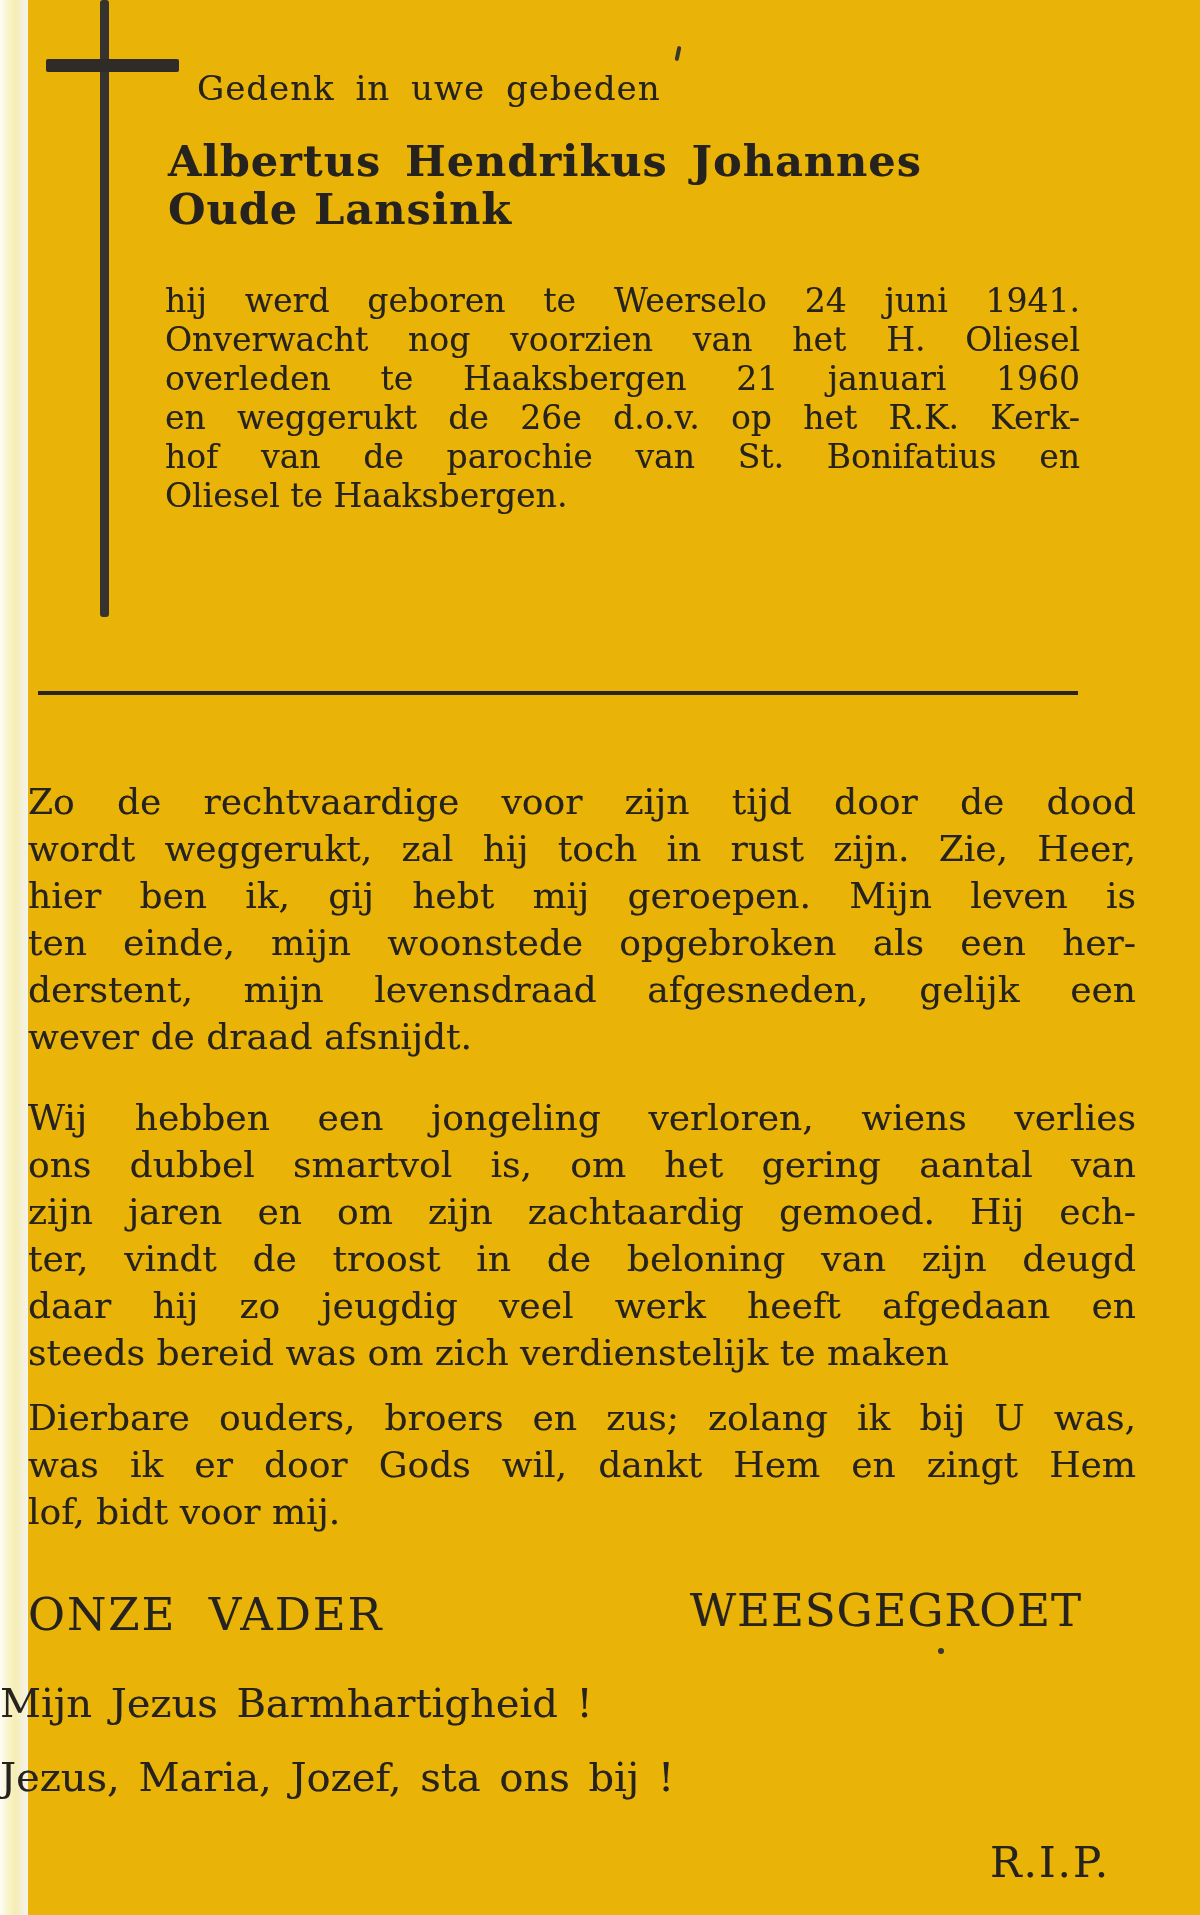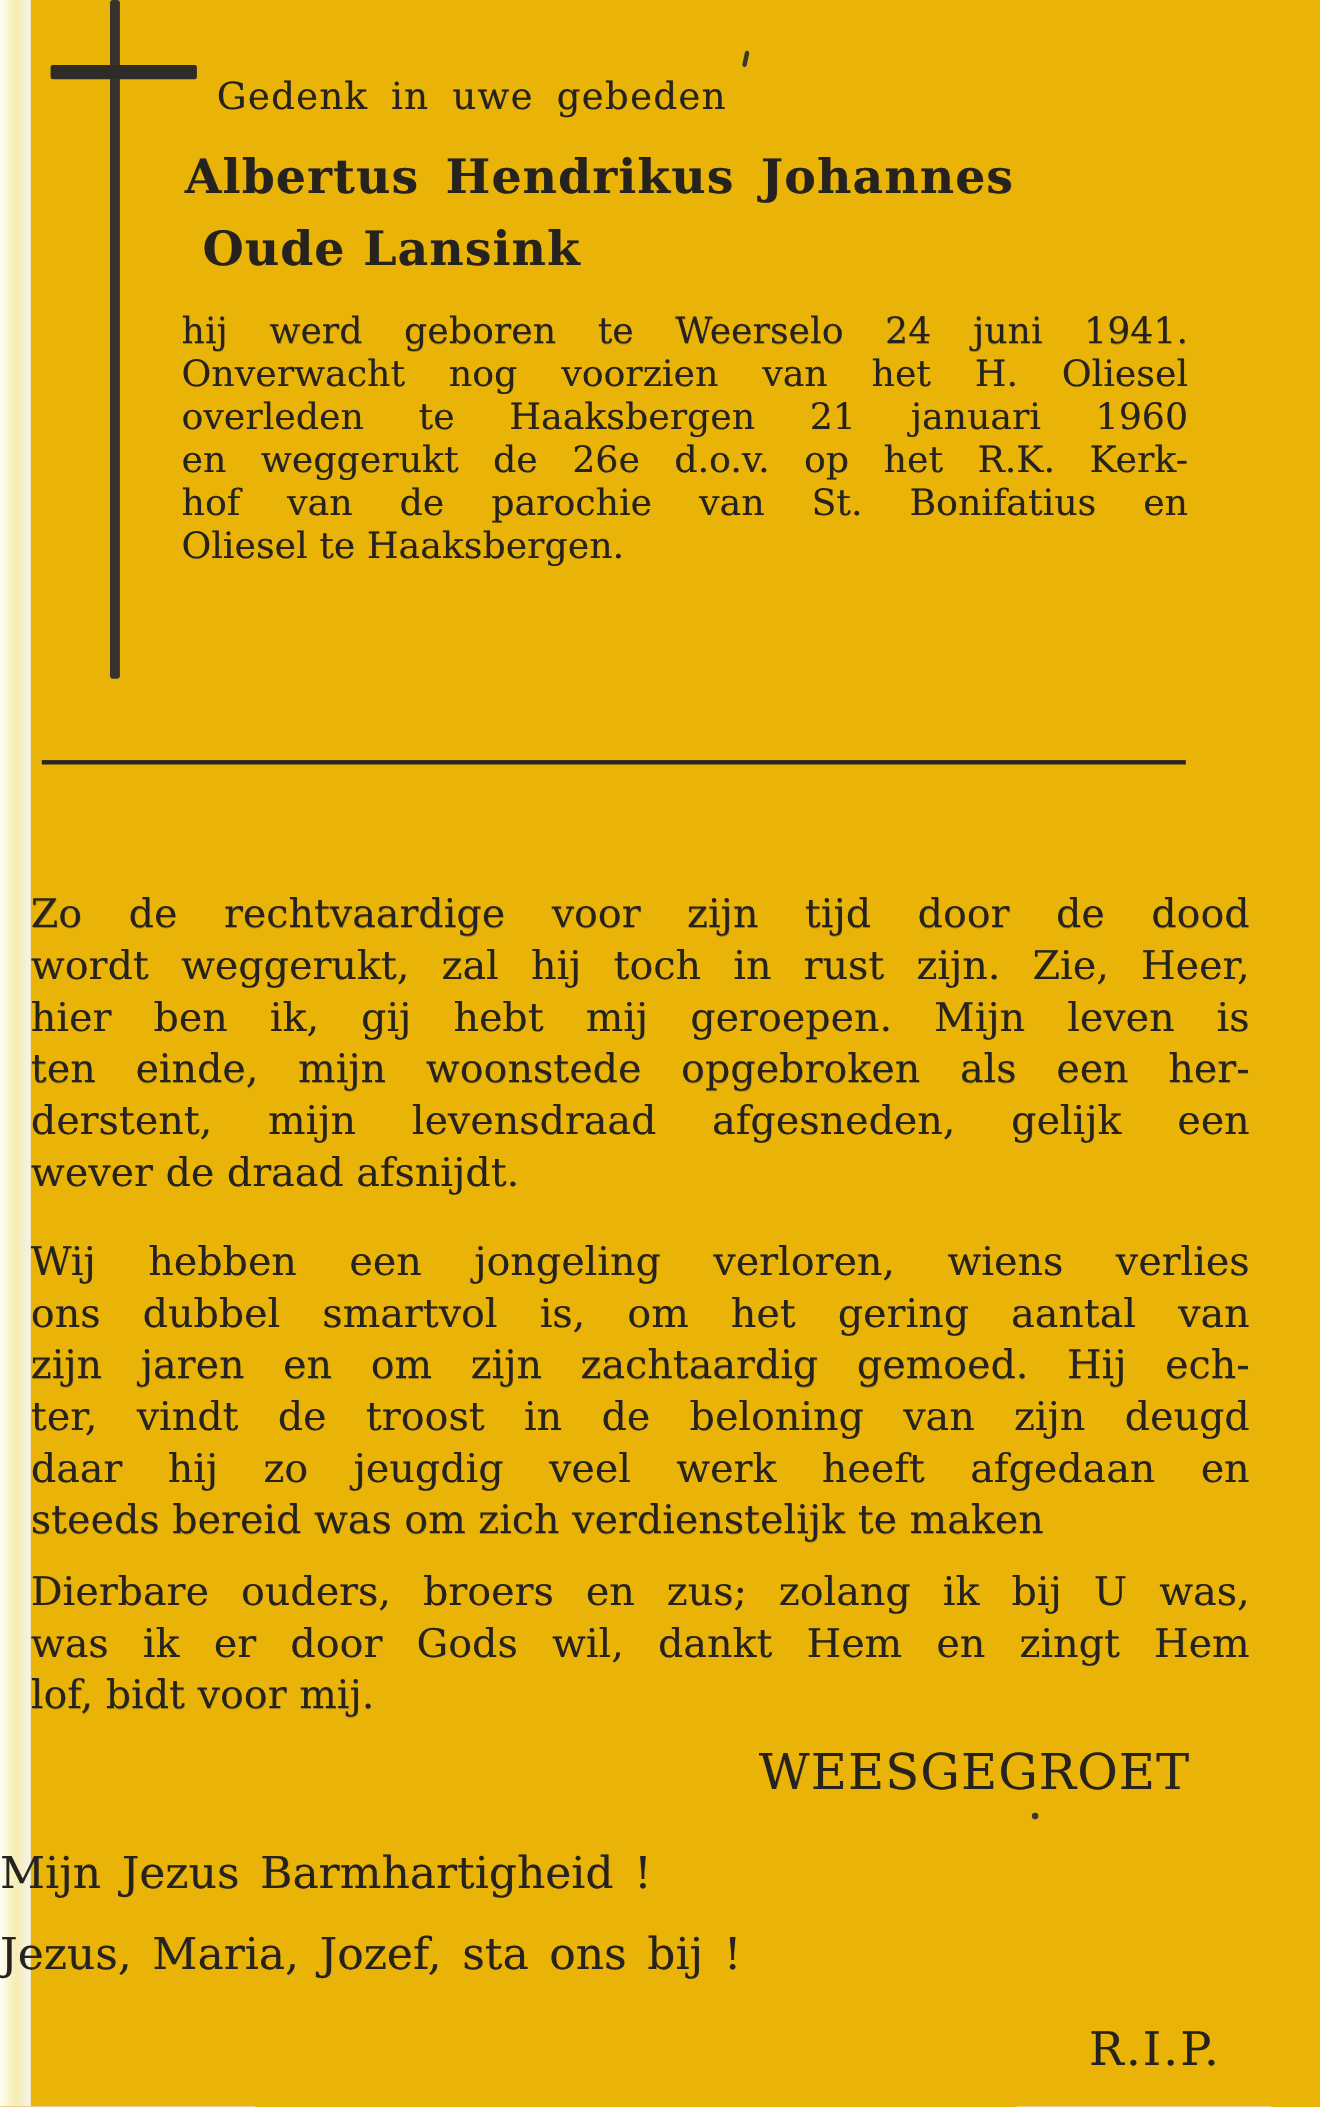--- a/index.html
+++ b/index.html
@@ -27,34 +27,34 @@
   }
   .intro {
     position: absolute; left: 197px; top: 68px;
     font-size: 34px; letter-spacing: 1px; word-spacing: 9px; white-space: nowrap;
   }
   .name1, .name2 {
     position: absolute; left: 168px;
     font-size: 43px; font-weight: bold; letter-spacing: 1px; white-space: nowrap;
   }
   .name1 { top: 136px; word-spacing: 8px; }
-  .name2 { top: 202px; margin-left: 16px; }
+  .name2 { top: 184px; }
   .vitals {
     position: absolute; left: 165px; top: 281px; width: 915px;
     font-size: 33px; line-height: 39px;
   }
   .jline  { text-align: justify; text-align-last: justify; }
   .jlast  { text-align: justify; text-align-last: left; }
   .divider {
     position: absolute; left: 38px; top: 691px; width: 1040px; height: 4px;
     background: #29261f;
   }
   .para {
     position: absolute; left: 28px; width: 1108px;
-    font-size: 36px; line-height: 47px; margin-top: 30px;
+    font-size: 36px; line-height: 47px;
   }
   #p1 { top: 778px; }
   #p2 { top: 1094px; }
   #p3 { top: 1394px; }
   .prayer-left {
     position: absolute; left: 28px; top: 1588px;
     font-size: 45px; letter-spacing: 2px; word-spacing: 16px; white-space: nowrap;
   }
   .prayer-right {
     position: absolute; right: 118px; top: 1584px;
@@ -127,20 +127,21 @@
     <div class="jline">daar hij zo jeugdig veel werk heeft afgedaan en</div>
     <div class="jlast">steeds bereid was om zich verdienstelijk te maken</div>
   </div>
 
   <div class="para" id="p3">
     <div class="jline">Dierbare ouders, broers en zus; zolang ik bij U was,</div>
     <div class="jline">was ik er door Gods wil, dankt Hem en zingt Hem</div>
     <div class="jlast">lof, bidt voor mij.</div>
   </div>
 
+  <div class="prayer-left">ONZE VADER</div>
   <div class="prayer-right">WEESGEGROET</div>
 
   <div class="inv" id="inv1">Mijn Jezus Barmhartigheid !</div>
   <div class="inv" id="inv2">Jezus, Maria, Jozef, sta ons bij !</div>
 
   <div class="rip">R.I.P.</div>
 
 </div>
 
 </body></html>

